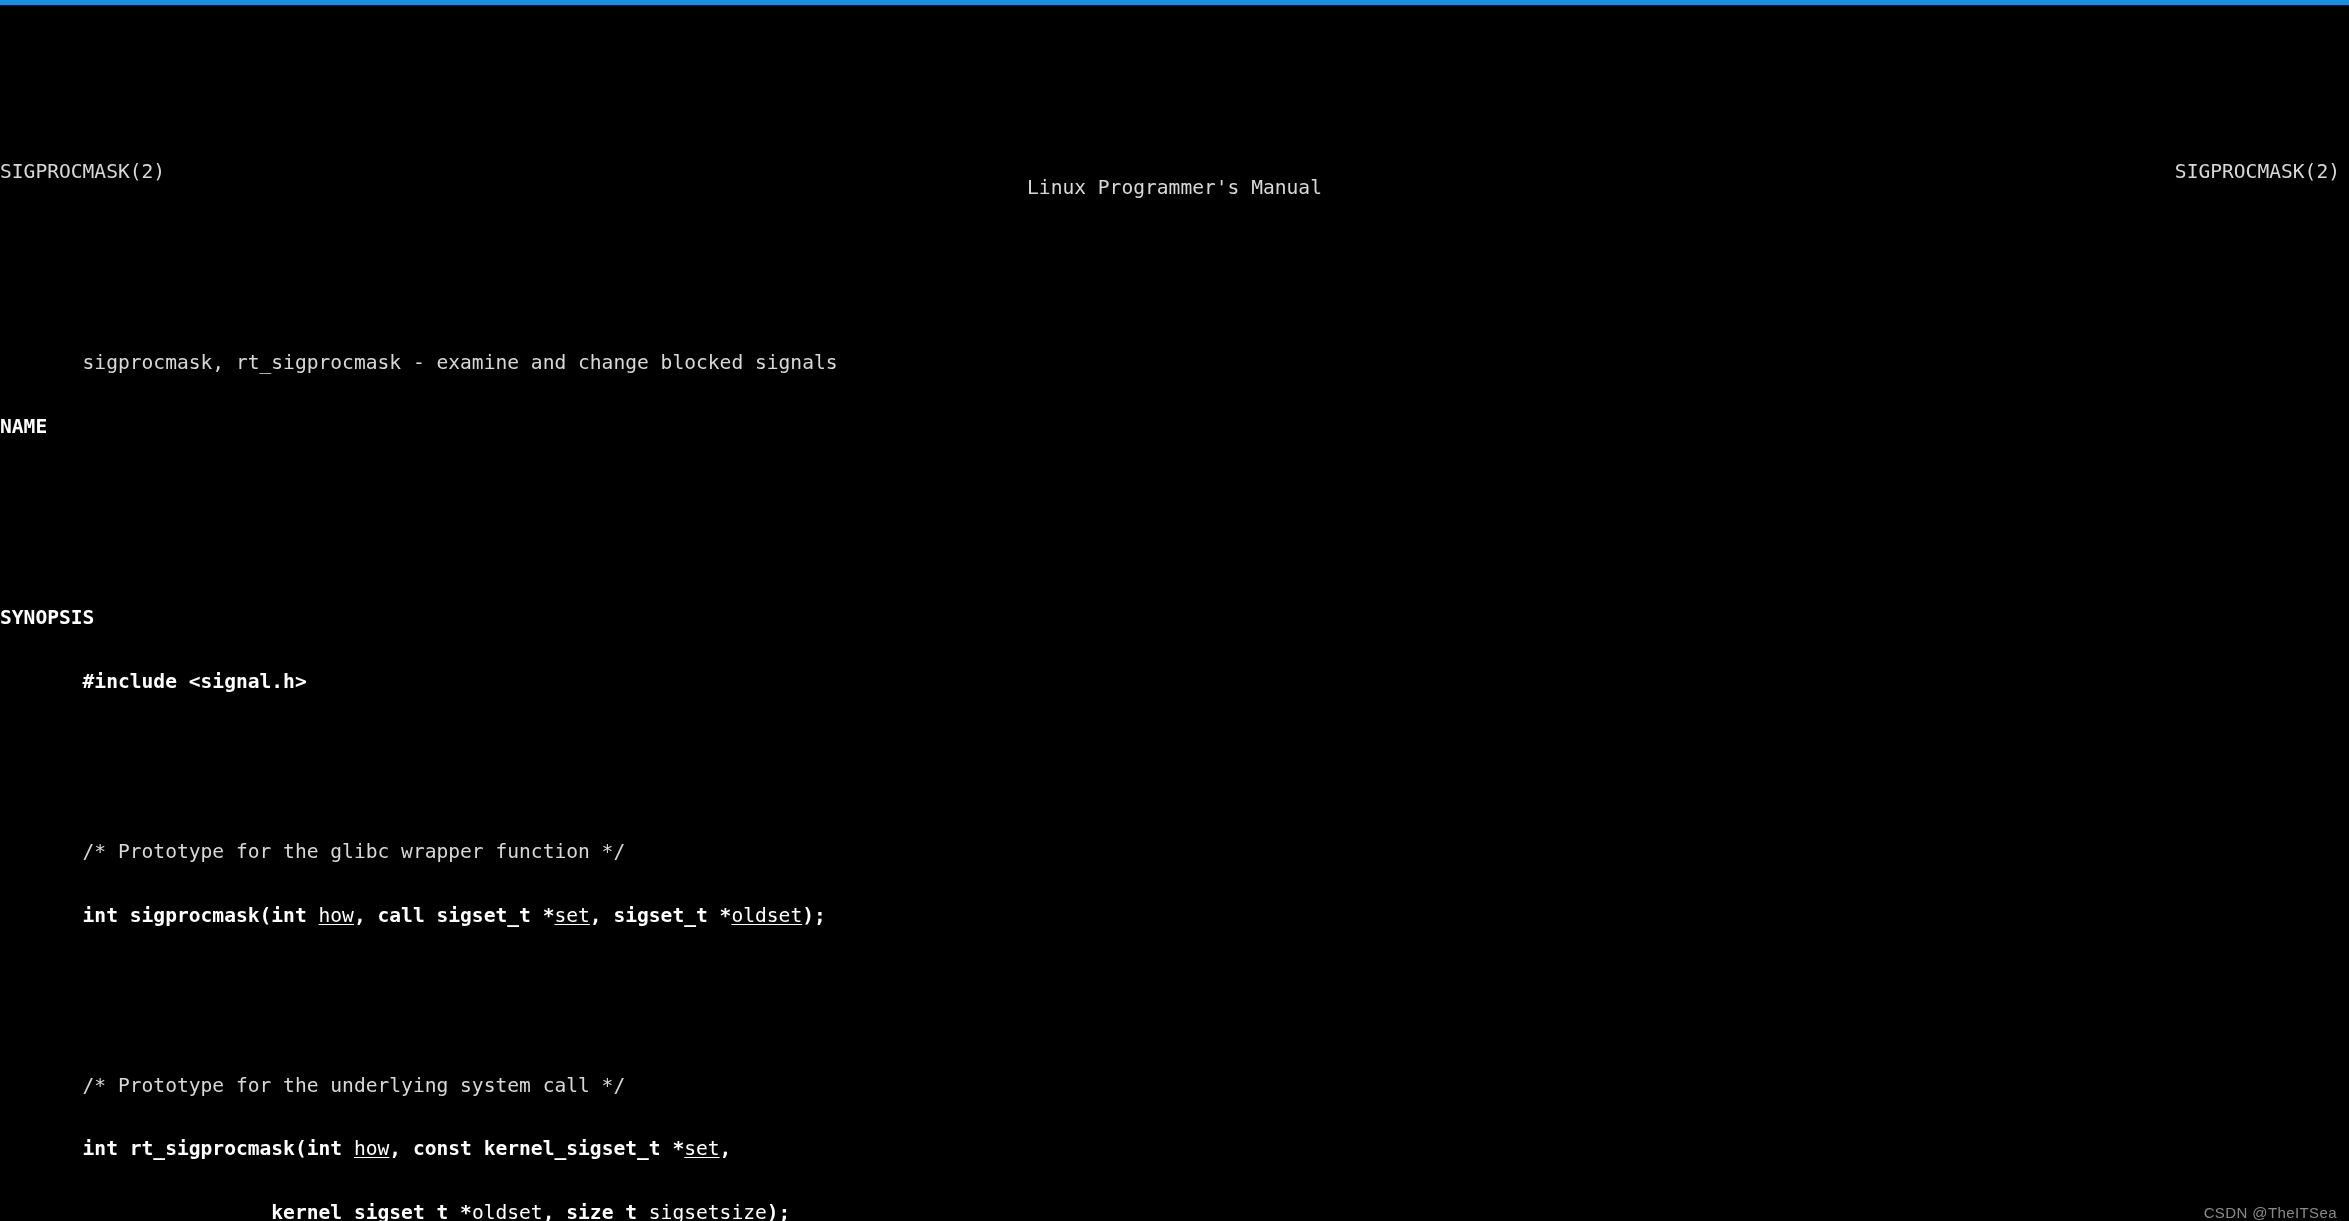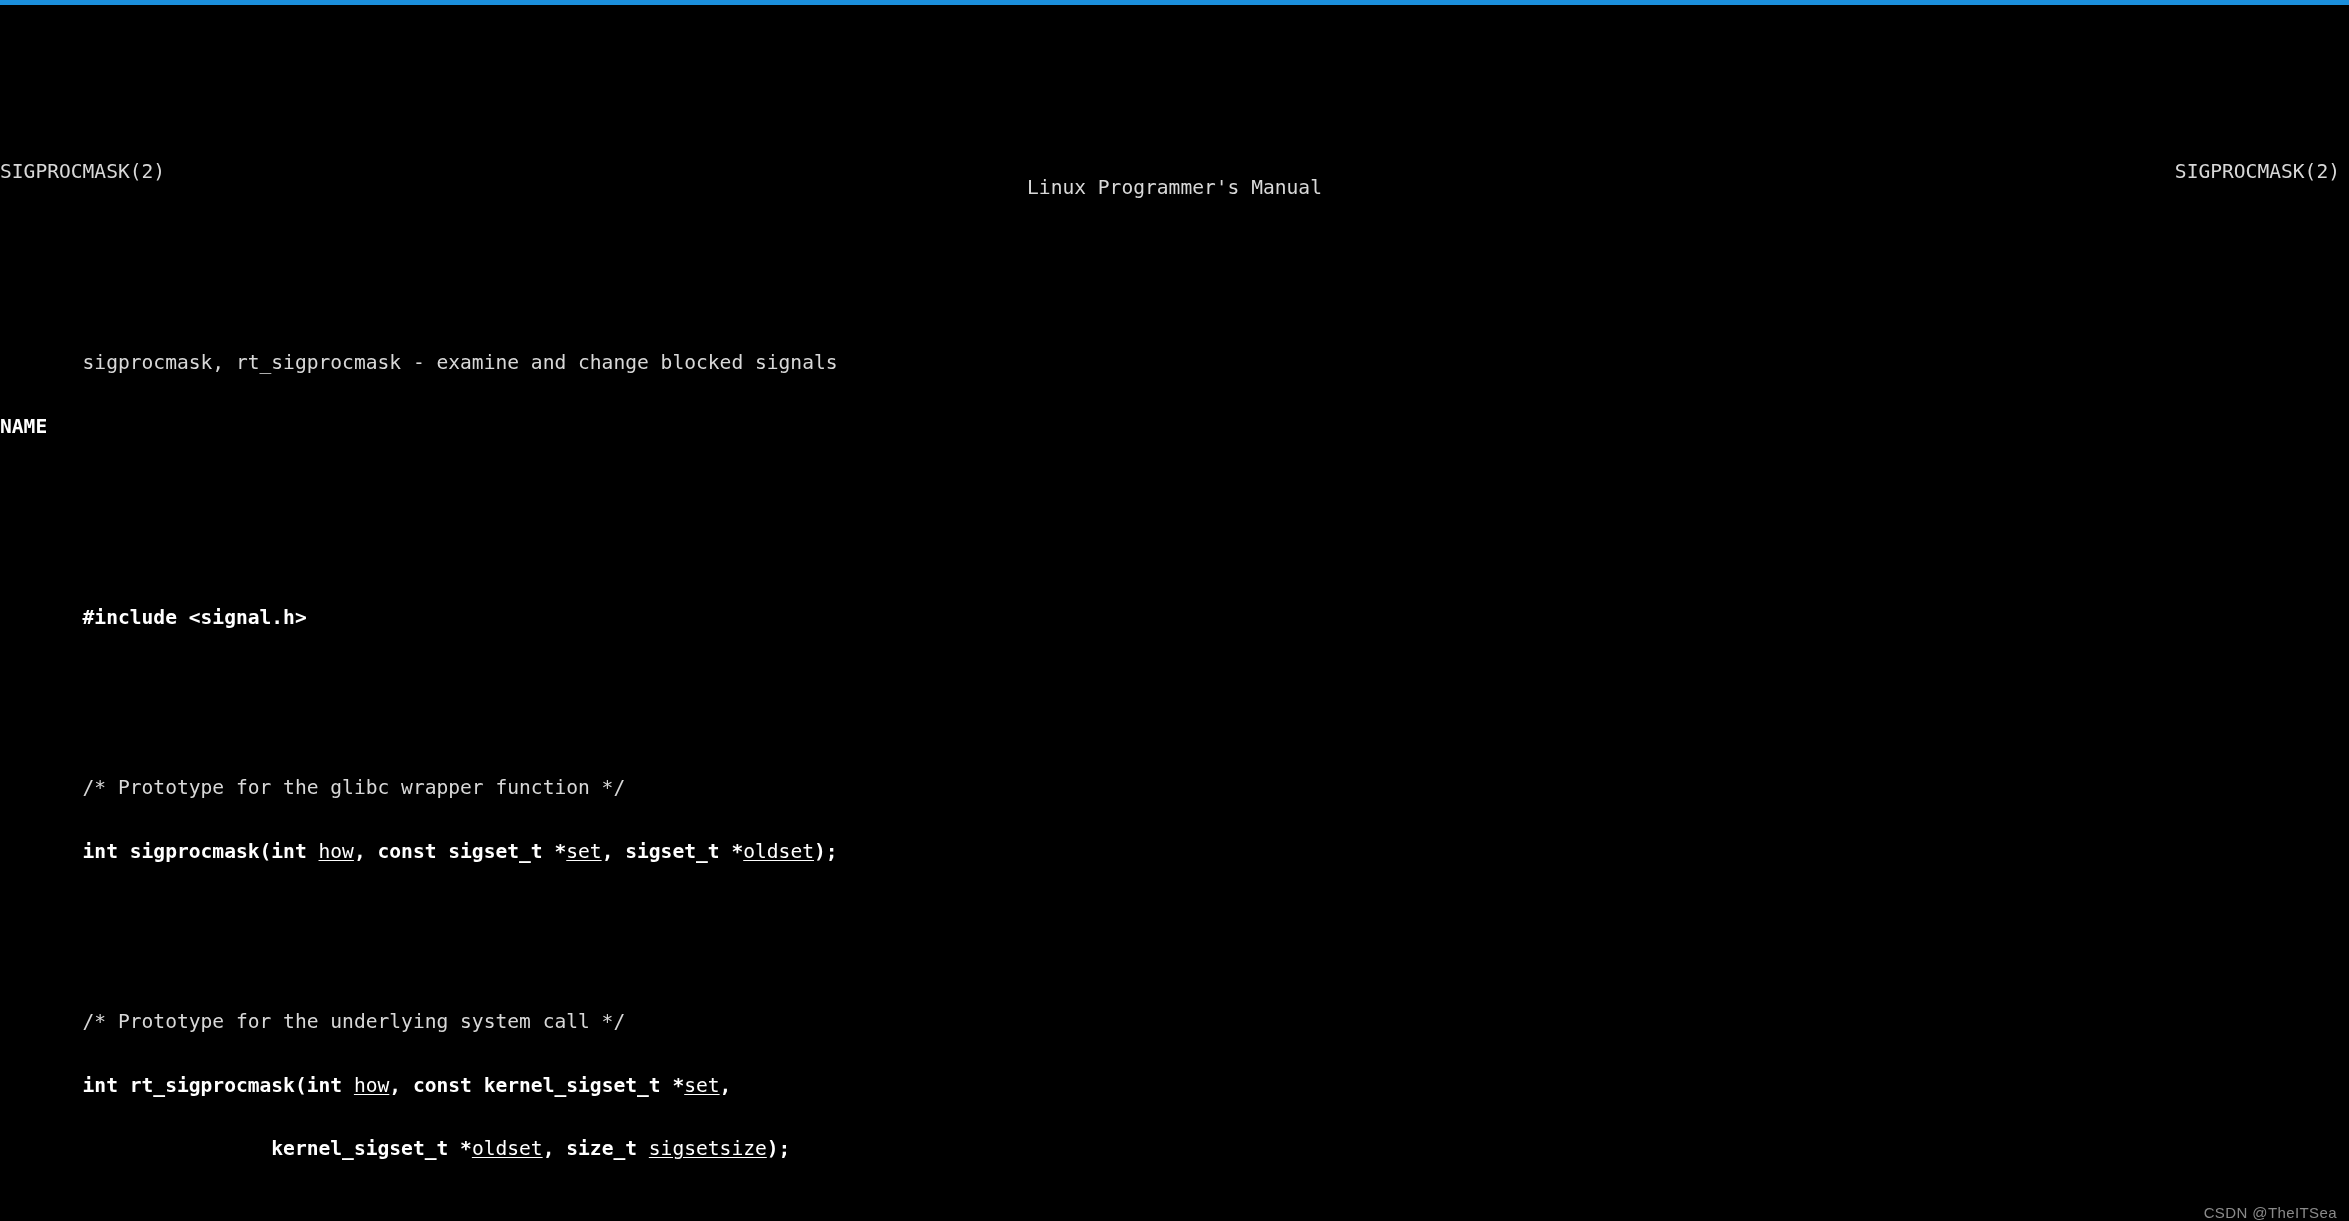--- a/index.html
+++ b/index.html
@@ -93,26 +93,27 @@
 
   <div class="line pad"></div>
 
   
   <div class="line">       sigprocmask, rt_sigprocmask - examine and change blocked signals</div>
   <div class="line"><b>NAME</b></div>
 
   <div class="line pad"></div>
 
   
+  <div class="line"><b>SYNOPSIS</b></div>
   <div class="line"><span>       </span><b>#include &lt;signal.h&gt;</b></div>
 
   <div class="line pad"></div>
 
   <div class="line">       <span>/* Prototype for the glibc wrapper function */</span></div>
-  <div class="line">       <b>int sigprocmask(int </b><u>how</u><b>, const sigset_t *</b><u>set</u><b>, sigset_t *</b><u>oldset</u><b>);</b></div>
+  <div class="line">       <b>int sigprocmask(int </b><u>how</u><b>, call sigset_t *</b><u>set</u><b>, sigset_t *</b><u>oldset</u><b>);</b></div>
 
   <div class="line pad"></div>
 
   <div class="line">       <span>/* Prototype for the underlying system call */</span></div>
   <div class="line">       <b>int rt_sigprocmask(int </b><u>how</u><b>, const kernel_sigset_t *</b><u>set</u><b>,</b></div>
   <div class="line">                       <b>kernel_sigset_t *</b><u>oldset</u><b>, size_t </b><u>sigsetsize</u><b>);</b></div>
 
   
 
   

